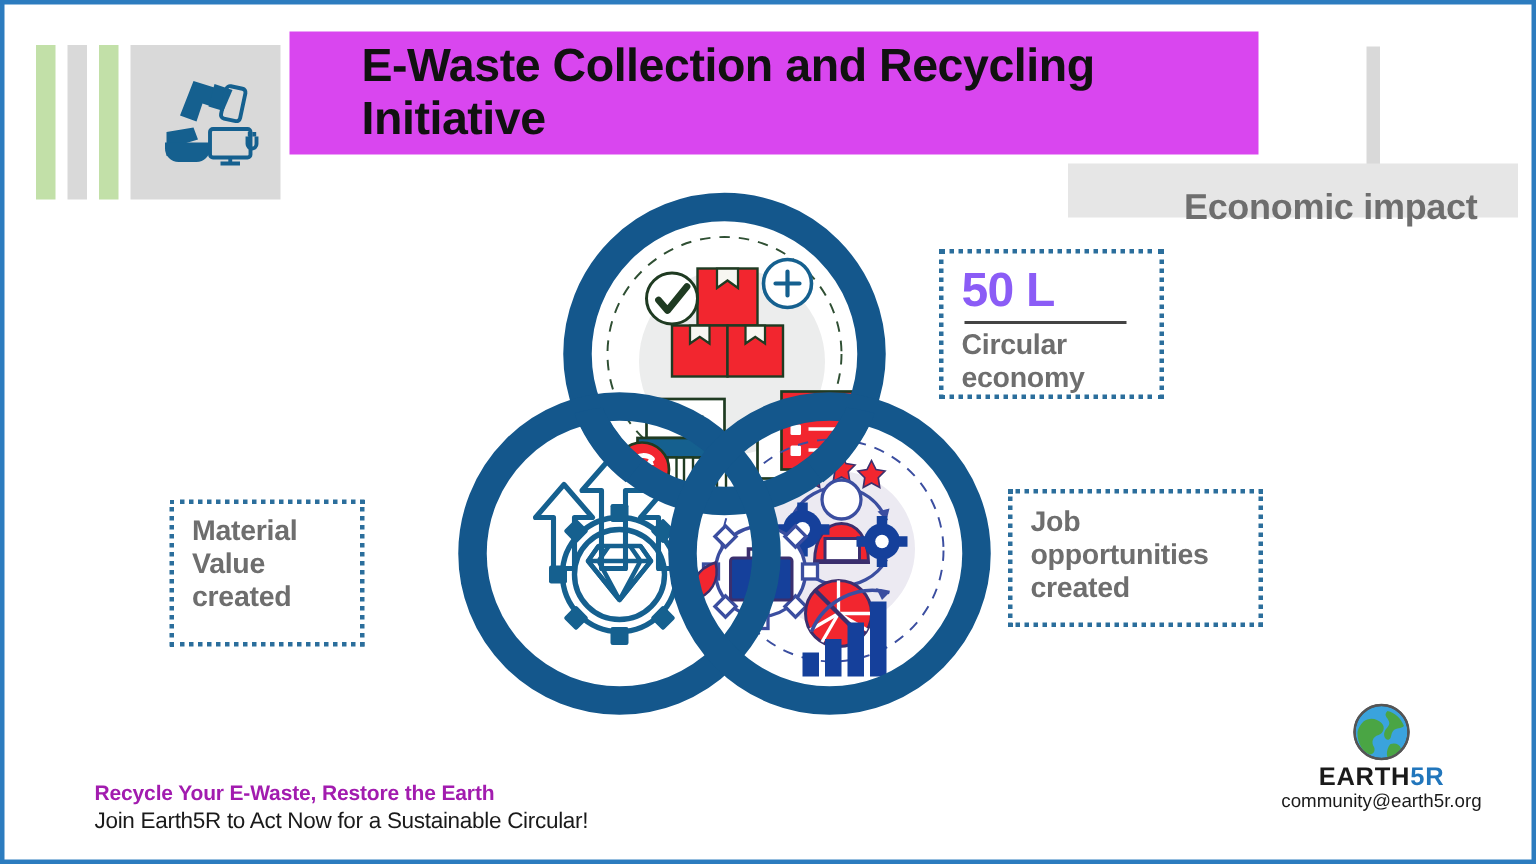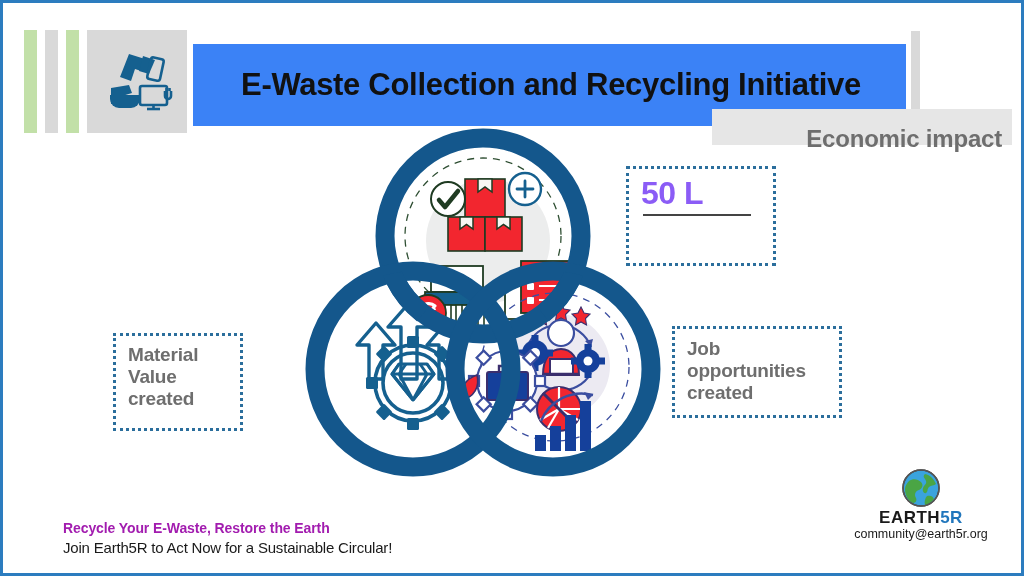--- a/index.html
+++ b/index.html
@@ -26,23 +26,23 @@
   #bar2{left:42px;}
   #bar3{left:63px;}
 
   #logo-tile{
     position:absolute;left:84px;top:27px;width:100px;height:103px;
     background:#d9d9d9;
   }
   #logo-tile svg{position:absolute;left:12px;top:14px;}
 
   #title-band{
-    position:absolute;left:190px;top:41px;
-    width:713px;height:82px;
-    background:#3b82f6;
+    position:absolute;left:190px;top:18px;
+    width:646px;height:82px;
+    background:#d946ef;
     display:flex;align-items:center;
   }
   #title-text{
     margin:0;padding:0 0 0 48px;
     font-size:31px;line-height:1.12;
     font-weight:bold;color:#111111;
     letter-spacing:-0.3px;
     max-width:620px;
   }
   #header-tick{
@@ -50,21 +50,21 @@
   }
 
   #econ-band{
     position:absolute;left:709px;top:106px;
     width:300px;height:36px;
     background:#e6e6e6;
     display:flex;align-items:center;justify-content:flex-end;
   }
   #econ-text{
     font-size:24px;font-weight:bold;color:#6e6e6e;
-    padding-right:10px;letter-spacing:-0.2px;margin-top:24px;
+    padding-right:27px;letter-spacing:-0.2px;margin-top:24px;
   }
 
   
   #venn{position:absolute;left:270px;top:118px;width:420px;height:370px;}
 
   
   .callout{
     position:absolute;
     border:3px dotted #2b6e9c;
     box-sizing:border-box;
@@ -354,20 +354,21 @@
         <path d="M 112 115 A 98 98 0 0 0 150 193" clip-path="url(#clipBL)"></path>
         <path d="M 308 115 A 98 98 0 0 1 270 193" clip-path="url(#clipBR)"></path>
         <path d="M 210 213 A 98 98 0 0 0 238 201" clip-path="url(#clipBR)" opacity="0"></path>
       </g>
     </svg>
   </div>
 
   <div class="callout" id="callout-circular">
     <span class="big">50 L</span>
     <hr>
+    <span class="lbl">Circular economy</span>
   </div>
 
   <div class="callout" id="callout-material">
     <span class="lbl">Material Value created</span>
   </div>
 
   <div class="callout" id="callout-jobs">
     <span class="lbl">Job opportunities created</span>
   </div>
 

